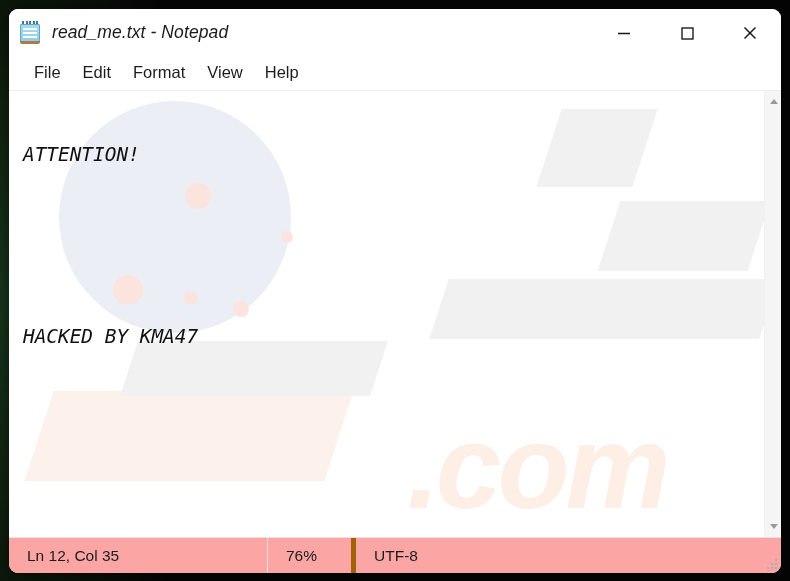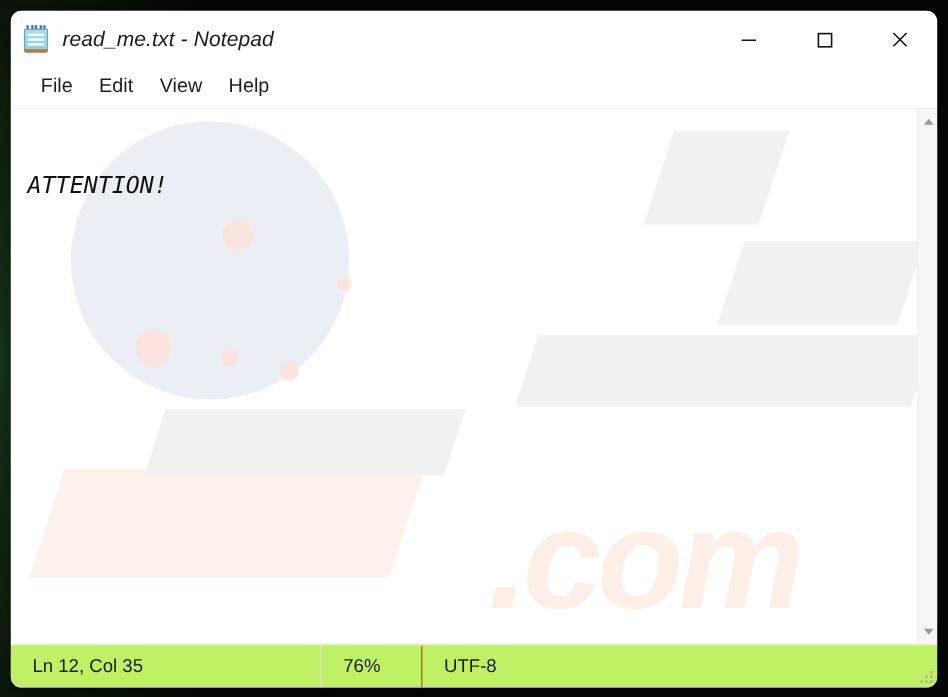--- a/index.html
+++ b/index.html
@@ -245,39 +245,39 @@
   #sb-track {
     position: absolute;
     left: 0; top: 19px; bottom: 19px; width: 17px;
     background: #f5f5f5;
   }
 
   
   #statusbar {
     height: 36px;
     flex: 0 0 36px;
-    background: #bef264;
+    background: #fca5a5;
     border-top: 1px solid #e3e3e3;
     display: flex;
     align-items: stretch;
     position: relative;
     font-size: 15.5px;
     color: #1c1c1c;
   }
   .sb-cell {
     display: flex;
     align-items: center;
     padding-left: 18px;
     white-space: nowrap;
     cursor: default;
   }
   #sb-pos    { width: 258px; }
   #sb-zoom   { width: 84px;  border-left: 1px solid #dcdcdc; }
   #sb-eol    { width: 219px; border-left: 1px solid #dcdcdc; }
-  #sb-enc    { flex: 1 1 auto; border-left: 1px solid #a16207; }
+  #sb-enc    { flex: 1 1 auto; border-left: 5px solid #a16207; }
   #resize-grip {
     position: absolute;
     right: 4px; bottom: 4px;
     width: 13px; height: 13px;
   }
   #resize-grip span {
     position: absolute;
     width: 2px; height: 2px;
     background: #aeaeae;
   }
@@ -322,20 +322,21 @@
           <line class="gl" x1="5.5" y1="5.5" x2="16.5" y2="16.5"></line>
           <line class="gl" x1="16.5" y1="5.5" x2="5.5" y2="16.5"></line>
         </svg>
       </button>
     </div>
   </div>
 
   <div id="menubar">
     <div class="menu-item">File</div>
     <div class="menu-item">Edit</div>
+    <div class="menu-item">Format</div>
     <div class="menu-item">View</div>
     <div class="menu-item">Help</div>
   </div>
 
   <div id="editor-wrap">
 
     <div id="watermark">
       <div id="wm-s1" class="wm-slash"></div>
       <div id="wm-s2" class="wm-slash"></div>
       <div id="wm-s3" class="wm-slash"></div>
@@ -347,20 +348,21 @@
       <div id="wm-d3" class="wm-dot"></div>
       <div id="wm-d4" class="wm-dot"></div>
       <div id="wm-d5" class="wm-dot"></div>
       <div id="wm-com">.com</div>
     </div>
 
     <div id="text-area">
       <div id="text-lines">
         <div class="tline">ATTENTION!</div>
         <div class="tline"></div>
+        <div class="tline">HACKED BY KMA47</div>
         <div class="tline"></div>
         
         
         
         
         
         
         
         
         

